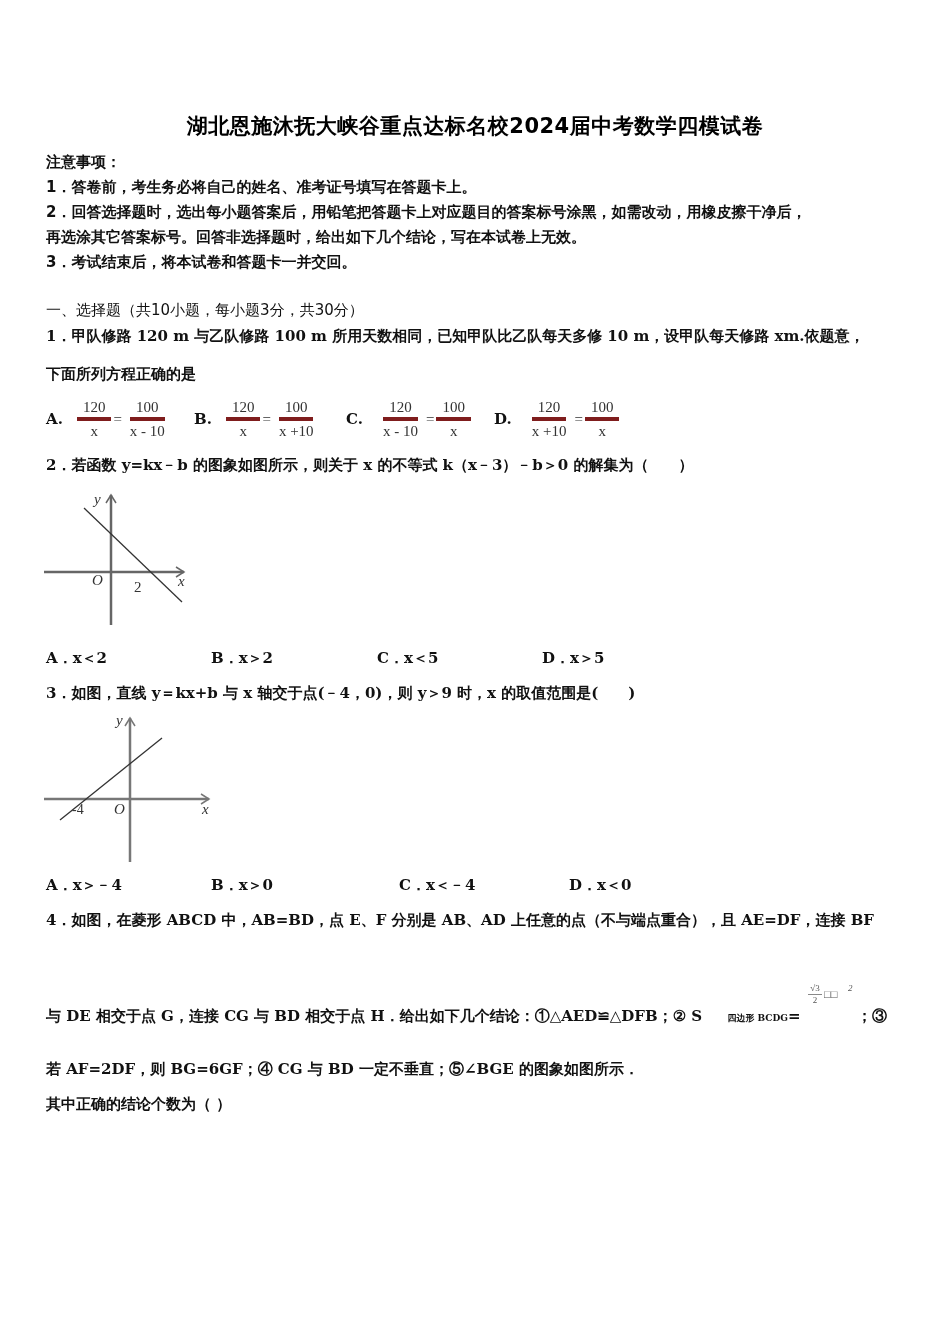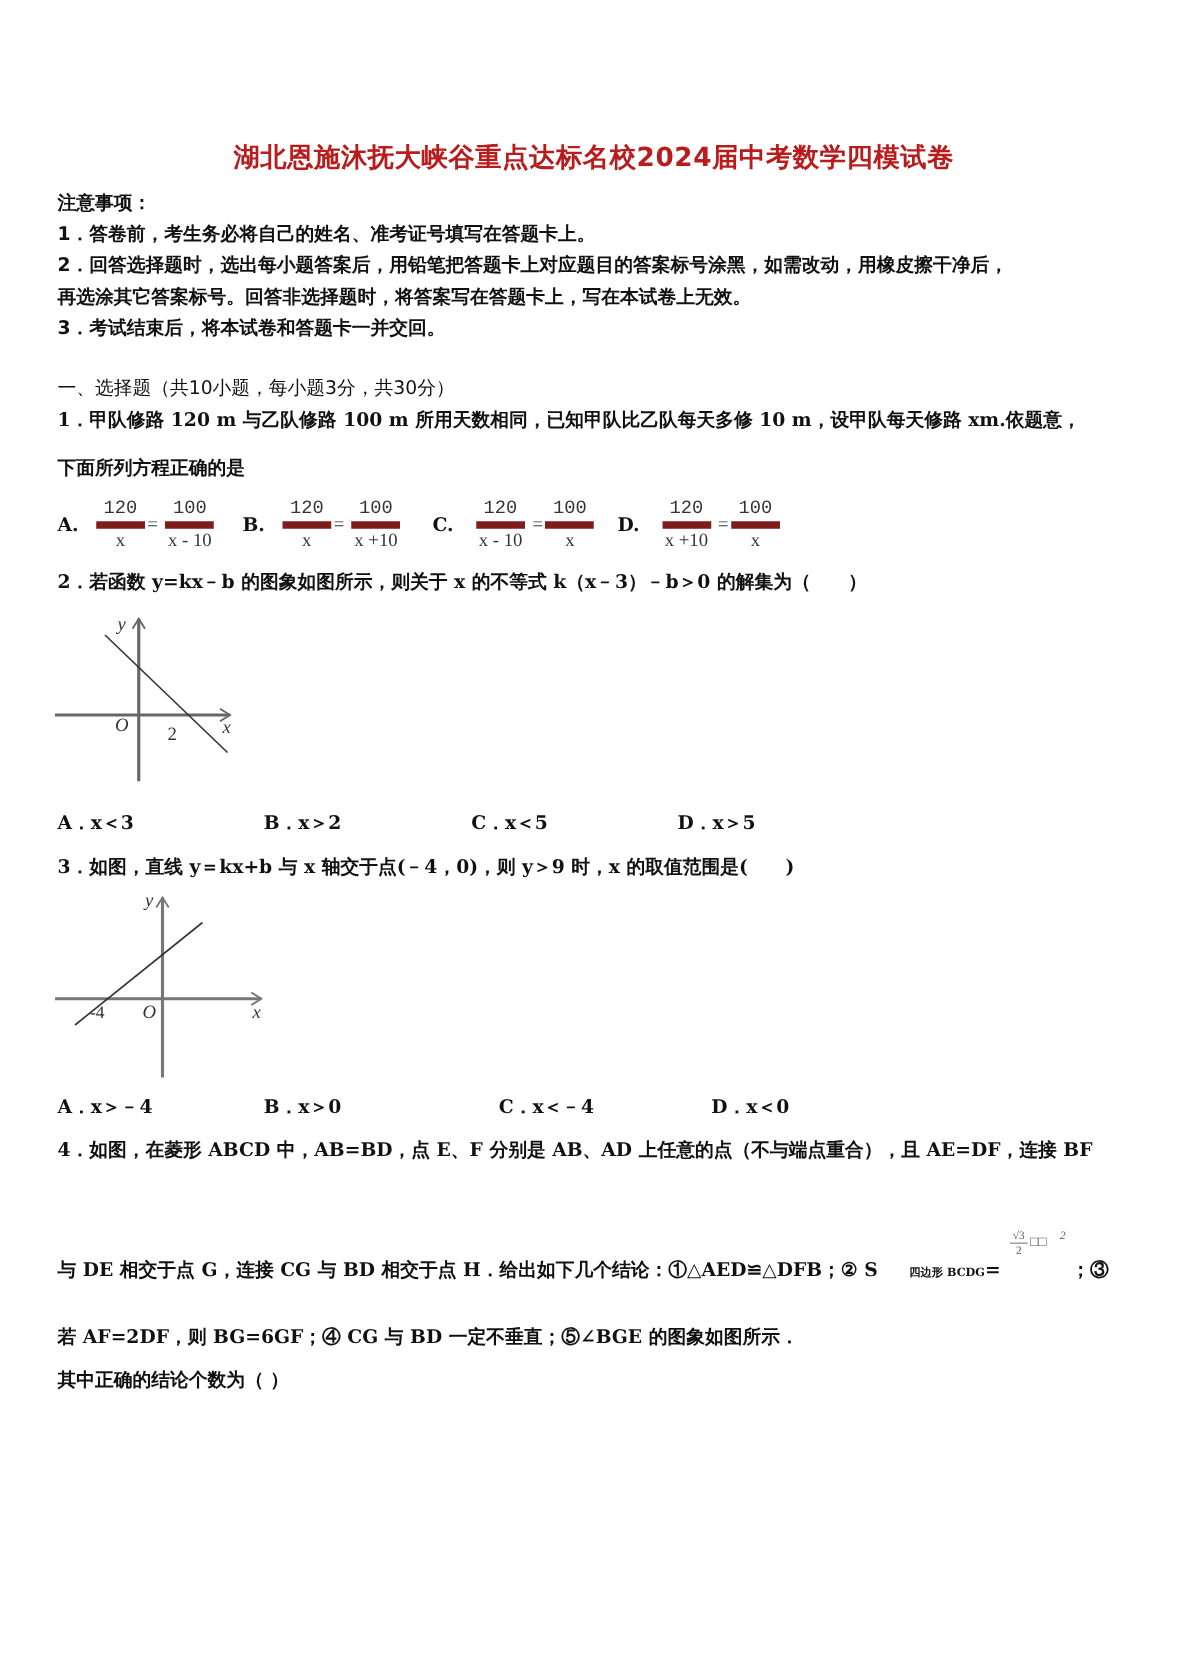--- a/index.html
+++ b/index.html
@@ -1,41 +1,41 @@
 <!DOCTYPE html>
 <html><head>
 <meta charset="utf-8">
 <style>
   html, body { margin:0; padding:0; background:#ffffff; }
   body { width:950px; height:1344px; position:relative; overflow:hidden;
          font-family:"DejaVu Serif","Liberation Serif",serif; color:#111; }
   .abs { position:absolute; white-space:nowrap; }
   .title { left:0; width:950px; top:112px; text-align:center; font-family:"DejaVu Sans","Liberation Sans",sans-serif;
-           font-weight:bold; font-size:21px; letter-spacing:0.5px; color:#b91c1c; }
+           font-weight:bold; font-size:21px; letter-spacing:0.5px; color:#000000; }
   .line { font-size:15px; font-weight:bold; line-height:20px; }
   .sans { font-family:"DejaVu Sans","Liberation Sans",sans-serif; font-weight:normal; }
   .frac { display:inline-flex; flex-direction:column; align-items:center; vertical-align:middle; font-family:"Liberation Serif",serif; font-weight:normal; font-size:15px; color:#333; margin:0 2px; }
-  .frac .num { padding:0 6px; border-bottom:6px solid #7f1d1d; line-height:20px;font-family:Liberation Mono, monospace; }
+  .frac .num { padding:0 6px; border-bottom:4px solid #7f1d1d; line-height:20px; }
   .frac .den { padding:0 6px; line-height:20px; }
   .eq { font-family:"Liberation Serif",serif; font-weight:normal; color:#333; font-size:15px; vertical-align:middle; }
   .optlabel { font-weight:bold; font-size:15px; vertical-align:middle; margin-right:12px; }
   .opt-group { display:inline-flex; align-items:center; }
   .small { font-size:9px; font-weight:bold;margin-left:20px; }
   .formula-img { position:absolute; left:808px; top:983px; font-family:"Liberation Serif",serif; font-size:9px; color:#555; }
   svg text { font-family:"Liberation Serif",serif; font-style:italic; }
 </style>
 </head>
 <body>
 
 <div class="abs title">湖北恩施沐抚大峡谷重点达标名校2024届中考数学四模试卷</div>
 
 <div class="abs line sans" style="left:46px;top:152px;font-weight:bold;">注意事项：</div>
 <div class="abs line sans" style="left:46px;top:177px;font-weight:bold;">1．答卷前，考生务必将自己的姓名、准考证号填写在答题卡上。</div>
 <div class="abs line sans" style="left:46px;top:202px;font-weight:bold;">2．回答选择题时，选出每小题答案后，用铅笔把答题卡上对应题目的答案标号涂黑，如需改动，用橡皮擦干净后，</div>
-<div class="abs line sans" style="left:46px;top:227px;font-weight:bold;">再选涂其它答案标号。回答非选择题时，将答案写在答题卡上，写在本试卷上无效。</div>
+<div class="abs line sans" style="left:46px;top:227px;font-weight:bold;">再选涂其它答案标号。回答非选择题时，给出如下几个结论，写在本试卷上无效。</div>
 <div class="abs line sans" style="left:46px;top:252px;font-weight:bold;">3．考试结束后，将本试卷和答题卡一并交回。</div>
 
 <div class="abs line sans" style="left:46px;top:300px;font-weight:normal;">一、选择题（共10小题，每小题3分，共30分）</div>
 
 <div class="abs line" style="left:46px;top:326px;">1．甲队修路 120 m 与乙队修路 100 m 所用天数相同，已知甲队比乙队每天多修 10 m，设甲队每天修路 xm.依题意，</div>
 <div class="abs line" style="left:46px;top:364px;">下面所列方程正确的是</div>
 
 <div class="abs" style="left:46px;top:397px;">
   <div class="opt-group" style="position:absolute;left:0;width:150px;">
     <span class="optlabel">A.</span>
@@ -92,21 +92,21 @@
   <line x1="0" y1="82" x2="140" y2="82" stroke="#666" stroke-width="2.5"></line>
   <polyline points="132,77 140,82 132,87" fill="none" stroke="#666" stroke-width="1.5"></polyline>
   <line x1="67" y1="135" x2="67" y2="5" stroke="#666" stroke-width="2.5"></line>
   <polyline points="62,13 67,5 72,13" fill="none" stroke="#666" stroke-width="1.5"></polyline>
   <line x1="40" y1="18" x2="138" y2="112" stroke="#333" stroke-width="1.3"></line>
   <text x="50" y="14" font-size="15" fill="#333">y</text>
   <text x="134" y="96" font-size="15" fill="#333">x</text>
   <text x="48" y="95" font-size="15" fill="#333">O</text>
   <text x="90" y="102" font-size="15" fill="#333" style="font-style:normal">2</text>
 </svg>
-<div class="abs line" style="left:46px;top:648px;">A．x＜3</div>
+<div class="abs line" style="left:46px;top:648px;">A．x＜2</div>
 <div class="abs line" style="left:211px;top:648px;">B．x＞2</div>
 <div class="abs line" style="left:377px;top:648px;text-align:center;">C．x＜5</div>
 <div class="abs line" style="left:542px;top:648px;">D．x＞5</div>
 
 <div class="abs line" style="left:46px;top:683px;">3．如图，直线 y＝kx+b 与 x 轴交于点(﹣4，0)，则 y＞9 时，x 的取值范围是(　　)</div>
 <svg class="abs" style="left:44px;top:710px;" width="175" height="155" viewBox="0 0 175 155">
   <line x1="0" y1="89" x2="165" y2="89" stroke="#777" stroke-width="2.5"></line>
   <polyline points="157,84 165,89 157,94" fill="none" stroke="#777" stroke-width="1.5"></polyline>
   <line x1="86" y1="152" x2="86" y2="8" stroke="#777" stroke-width="2.5"></line>
   <polyline points="81,16 86,8 91,16" fill="none" stroke="#777" stroke-width="1.5"></polyline>

